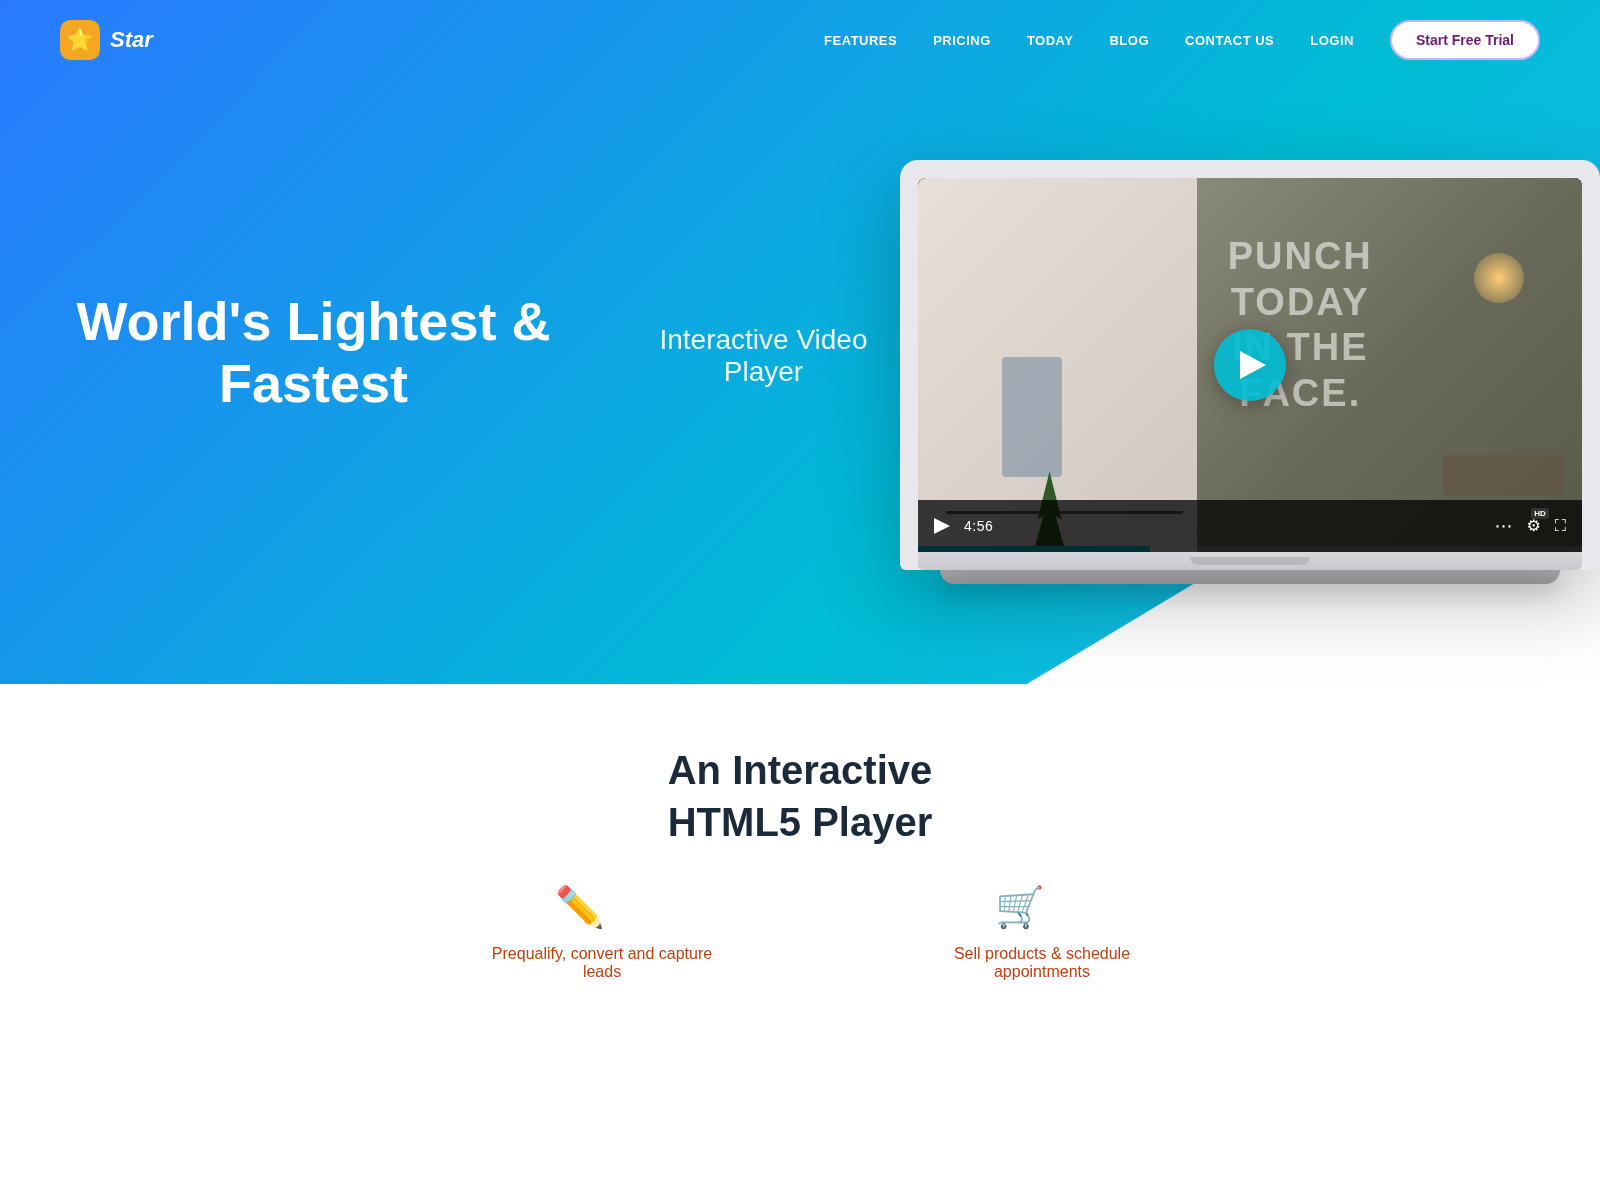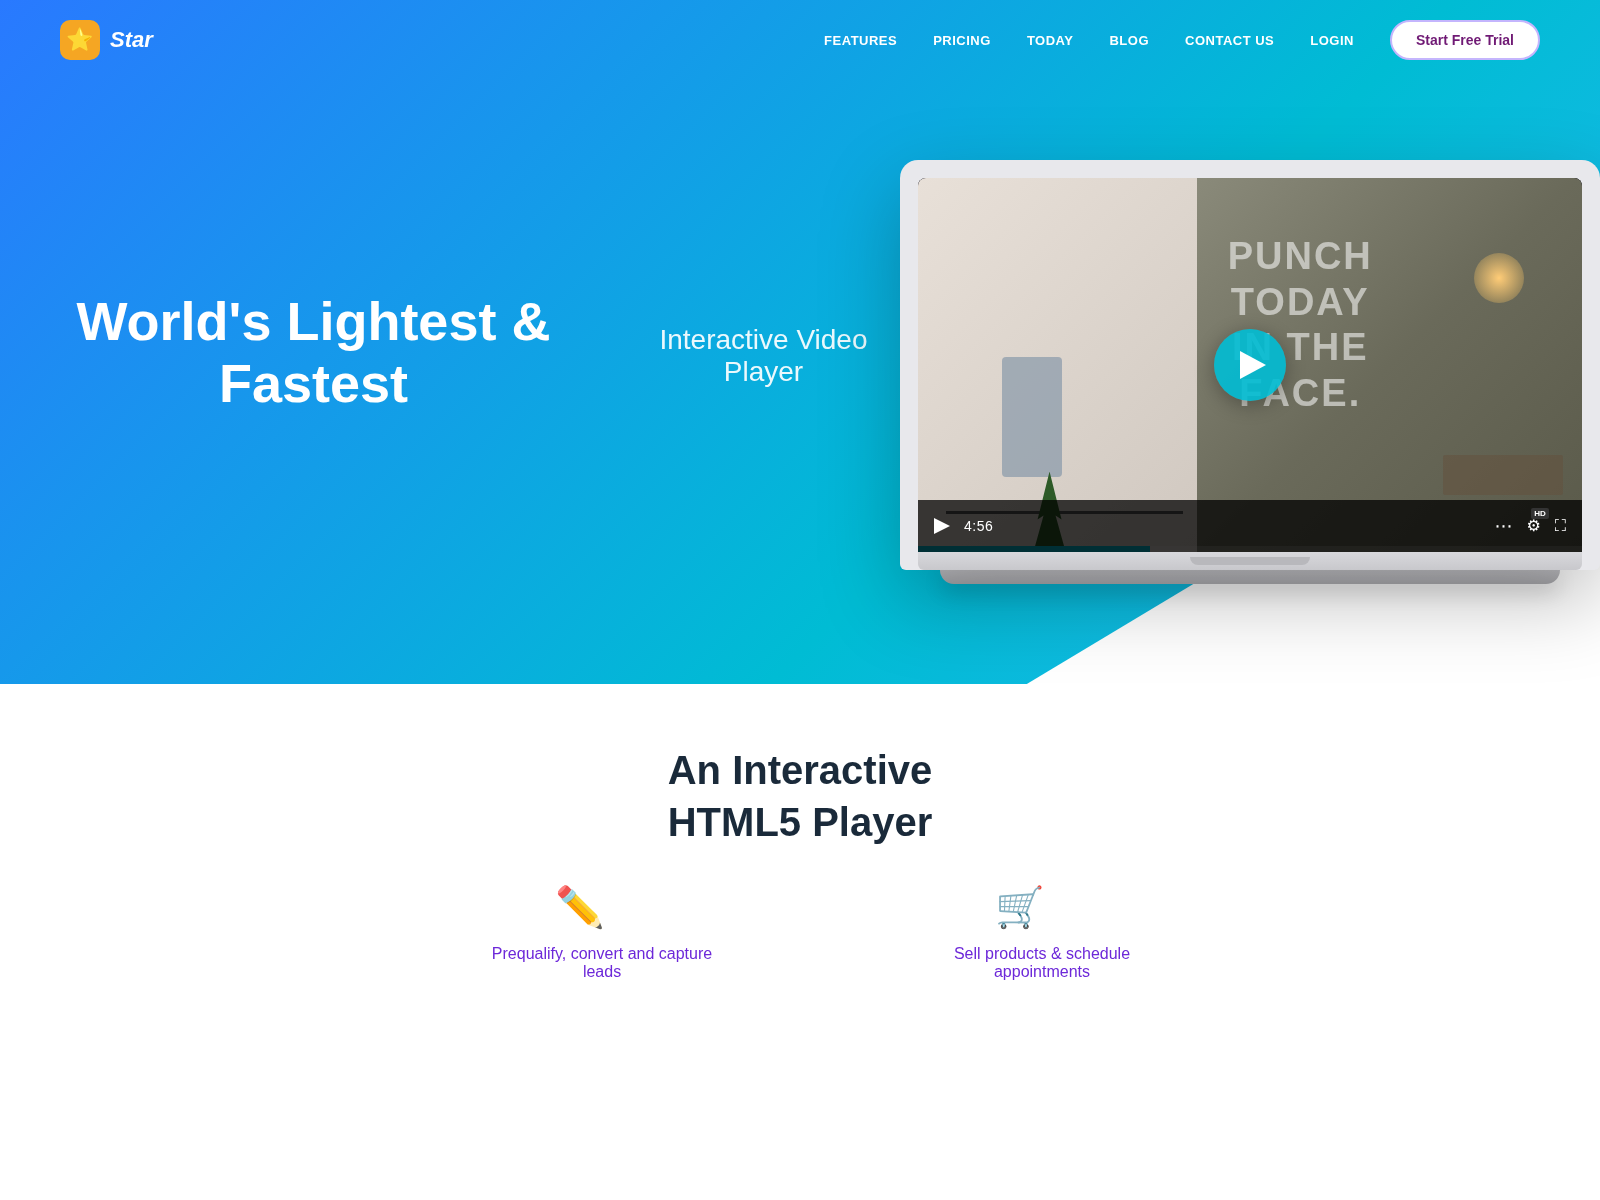--- a/index.html
+++ b/index.html
@@ -348,21 +348,21 @@
       flex-direction: column;
       align-items: center;
       gap: 14px;
       max-width: 280px;
     }
     .feature-icon {
       font-size: 40px;
     }
     .feature-text {
       font-size: 16px;
-      color: #6d28d9;
+      color: #c2410c;
       font-weight: 500;
       text-align: center;
       margin-left: 44px;
     }
 
     
     .page {
       position: relative;
       width: 1600px;
       min-height: 1200px;

